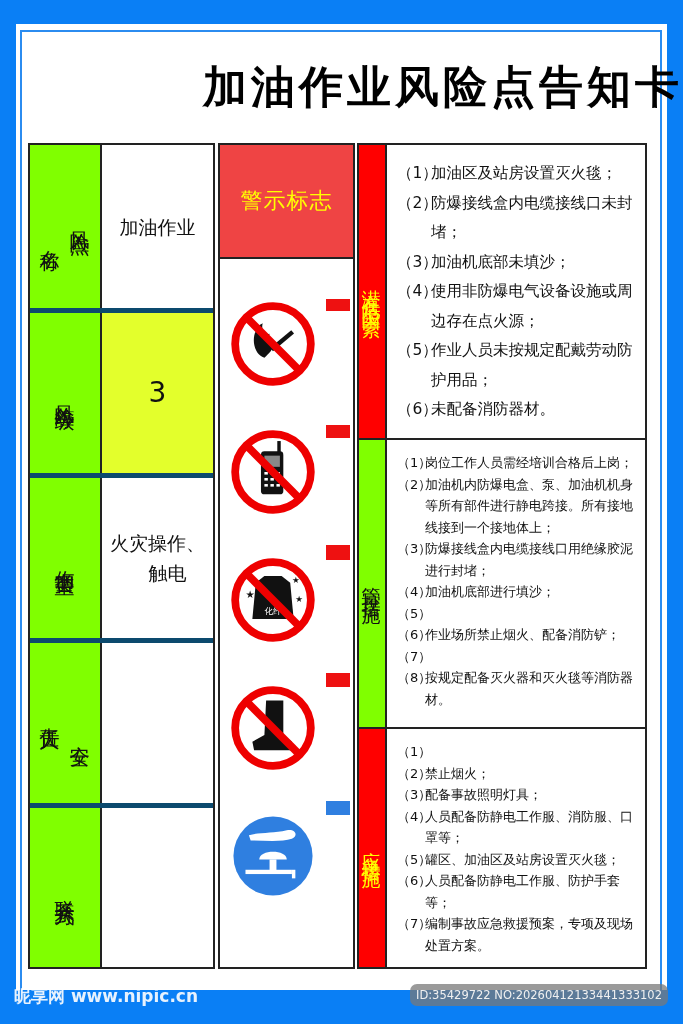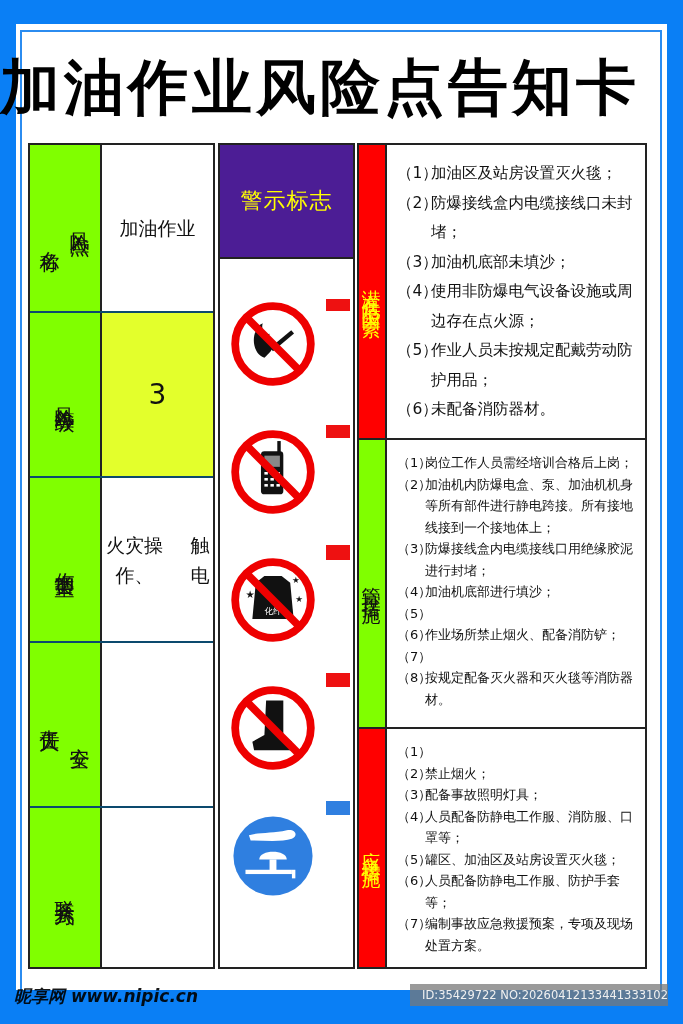--- a/index.html
+++ b/index.html
@@ -1,36 +1,36 @@
 <!DOCTYPE html>
 <html><head>
 <meta charset="utf-8">
 <style>
   html, body { margin:0; padding:0; }
   body { width:683px; height:1024px; background:#0a7ff5; position:relative; overflow:hidden; font-family:"DejaVu Sans", sans-serif; }
   .panel { position:absolute; left:16px; top:24px; width:651px; height:1000px; background:#ffffff; }
   .inner-line { position:absolute; left:20px; top:30px; width:642px; height:1000px; border:2px solid #2b8cf0; border-bottom:none; box-sizing:border-box; }
   .bottom-band { position:absolute; left:0; top:990px; width:683px; height:34px; background:#0a7ff5; }
-  .title { position:absolute; left:0; top:52px; width:683px; text-align:left; font-size:60px; font-weight:bold; letter-spacing:4px; color:#000; line-height:70px; }
+  .title { position:absolute; left:0; top:52px; width:683px; text-align:right; font-size:44px; font-weight:bold; letter-spacing:4px; color:#000; line-height:70px; }
 
   
   .ltable { position:absolute; left:28px; top:143px; width:187px; height:826px; border:2px solid #222; box-sizing:border-box; background:#fff; }
-  .lrow { position:absolute; left:0; width:183px; border-bottom:2px solid #0c4a6e; box-sizing:border-box; display:flex; }
+  .lrow { position:absolute; left:0; width:183px; border-bottom:5px solid #0c4a6e; box-sizing:border-box; display:flex; }
   .lrow.last { border-bottom:none; }
   .lhead { width:72px; background:#80ff00; border-right:2px solid #222; box-sizing:border-box; display:flex; align-items:center; justify-content:center; }
   .lval { flex:1; display:flex; align-items:center; justify-content:center; text-align:center; font-size:19px; color:#111; line-height:30px; }
   .vtext { writing-mode:vertical-rl; text-orientation:upright; font-size:20px; color:#111; letter-spacing:2px; line-height:26px; }
   .vpair { display:flex; flex-direction:row-reverse; align-items:center; gap:4px; }
   .vpair .a { margin-top:-18px; }
   .vpair .b { margin-top:18px; }
   .big-num { font-size:28px; }
 
   
   .mtable { position:absolute; left:218px; top:143px; width:137px; height:826px; border:2px solid #222; box-sizing:border-box; background:#fff; }
-  .mhead { position:absolute; left:0; top:0; width:133px; height:114px; background:#4c1d95; border-bottom:2px solid #222; box-sizing:border-box; display:flex; align-items:center; justify-content:center; color:#ffff00; font-size:22px; letter-spacing:1px; }
+  .mhead { position:absolute; left:0; top:0; width:133px; height:114px; background:#ef4444; border-bottom:2px solid #222; box-sizing:border-box; display:flex; align-items:center; justify-content:center; color:#ffff00; font-size:22px; letter-spacing:1px; }
   .sign { position:absolute; left:10px; width:120px; height:96px; }
   .sign svg { position:absolute; left:0; top:6px; width:86px; height:86px; }
   .sign-tag { position:absolute; left:96px; top:0; width:24px; background:#ee1111; color:#fff; font-weight:bold; font-size:13px; writing-mode:vertical-rl; text-orientation:upright; text-align:center; line-height:24px; padding:4px 0; letter-spacing:1px; }
   .sign-tag.blue { background:#2f7fe0; }
 
   
   .rtable { position:absolute; left:357px; top:143px; width:290px; height:826px; border:2px solid #222; box-sizing:border-box; background:#fff; }
   .rsec { position:absolute; left:0; width:286px; border-bottom:2px solid #222; box-sizing:border-box; display:flex; }
   .rsec.last { border-bottom:none; }
   .rlabel { width:28px; border-right:2px solid #222; box-sizing:border-box; display:flex; align-items:center; justify-content:center; }
@@ -38,22 +38,22 @@
   .rlabel.red { background:#ff0000; }
   .rlabel.green { background:#80ff00; }
   .rlabel.green .vtext { color:#111; }
   .rbody { flex:1; padding:14px 6px 0 10px; box-sizing:border-box; color:#111; }
   .item { display:flex; font-size:15.5px; line-height:29.5px; }
   .item .n { white-space:nowrap; width:34px; flex:none; }
   .item .t { flex:1; }
   .small .item { font-size:13px; line-height:21.5px; }
   .small .item .n { width:28px; }
 
-  .wm-left { position:absolute; left:14px; top:985px; color:#000000; font-size:17px; font-weight:bold; font-style:italic; opacity:0.9; }
-  .wm-right { position:absolute; left:410px; top:984px; width:258px; height:22px; background:rgba(120,120,120,0.75); color:#f0f0f0; font-size:11.5px; line-height:22px; text-align:right; }
+  .wm-left { position:absolute; left:14px; top:985px; color:#ffffff; font-size:17px; font-weight:bold; opacity:0.9; }
+  .wm-right { position:absolute; left:410px; top:984px; width:258px; height:22px; background:rgba(120,120,120,0.75); color:#f0f0f0; font-size:11.5px; line-height:22px; text-align:center;border-radius:7px; }
 </style>
 </head>
 <body>
 
 <div class="panel"></div>
 <div class="inner-line"></div>
 <div class="bottom-band"></div>
 
 <div class="title">加油作业风险点告知卡</div>
 
@@ -70,21 +70,21 @@
   <div class="lrow" style="top:168px;height:165px;">
     <div class="lhead">
         <span class="vtext">风险等级</span>
       </div>
     <div class="lval big-num" style="background:#e3ff2c;">3</div>
   </div>
   <div class="lrow" style="top:333px;height:165px;">
     <div class="lhead">
         <span class="vtext">伤害类型</span>
       </div>
-    <div class="lval" style="flex-direction:row;">
+    <div class="lval" style="flex-direction:column;">
       <span>火灾操作、</span>
       <span style="padding-left:20px;">触电</span>
     </div>
   </div>
   <div class="lrow" style="top:498px;height:165px;">
     <div class="lhead">
       <div class="vpair">
         <span class="vtext b">安全</span>
         <span class="vtext a">责任人</span>
       </div>

